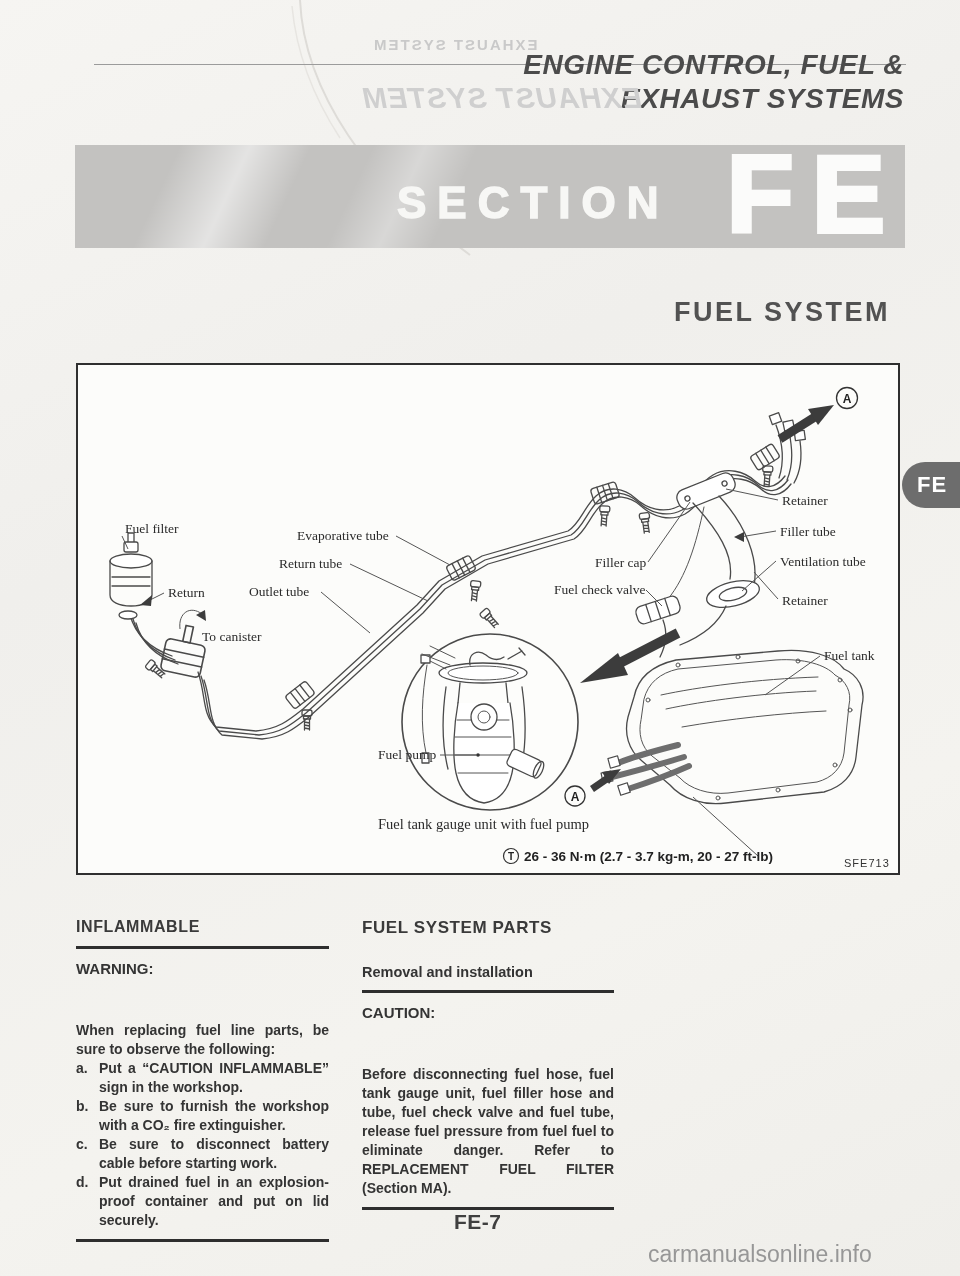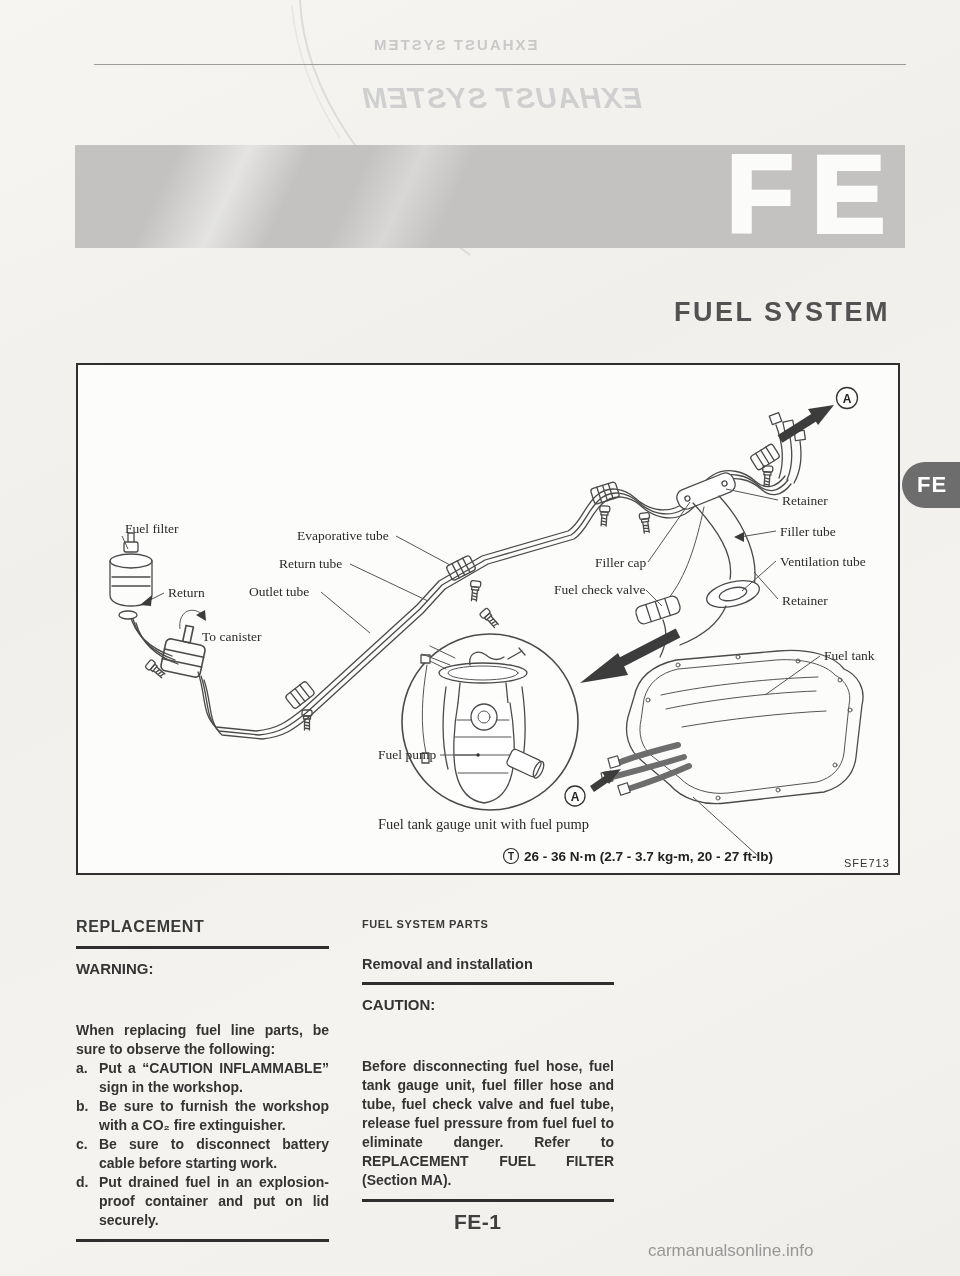--- a/index.html
+++ b/index.html
@@ -51,37 +51,42 @@
   .sub-head{font-size:14.5px;margin-top:26px;}
   .rule{height:2.5px;background:#2e2e2e;margin:10px 0 11px 0;}
   .rule-thick{height:3px;background:#2e2e2e;margin-top:9px;}
   .warn-head{font-size:15px;margin-bottom:3px;}
   .body-txt{font-size:14px;line-height:19px;text-align:justify;margin-top:44px;}
   .item{display:flex;font-size:14px;line-height:19px;}
   .item .marker{width:23px;flex:0 0 23px;}
   .item .itext{flex:1;text-align:justify;}
   
   .page-number{position:absolute;left:454px;top:1210px;font-size:21px;font-weight:bold;color:#3f3f3f;letter-spacing:0.5px;}
-  .watermark{position:absolute;left:648px;top:1241px;font-size:17px;color:#979797;text-align:center;}
+  .watermark{position:absolute;left:648px;top:1241px;font-size:23px;color:#979797;text-align:center;}
 </style>
 </head>
 <body>
 
 <div class="page">
 
   <svg class="crease" width="700" height="260">
     <path d="M 300,0 C 302,45 318,90 348,135 C 380,185 430,225 470,255" stroke="#dedcd8" stroke-width="2" fill="none"></path>
     <path d="M 292,6 C 296,50 312,95 340,138" stroke="#e7e5e1" stroke-width="1.5" fill="none"></path>
   </svg>
 
   <div class="ghost ghost1">EXHAUST SYSTEM</div>
   <div class="top-rule"></div>
+  <div class="title">
+    <div>ENGINE CONTROL, FUEL &amp;</div>
+    <div>EXHAUST SYSTEMS</div>
+  </div>
   <div class="ghost ghost2">EXHAUST SYSTEM</div>
 
   <div class="banner">
+    <span class="banner-word">SECTION</span>
     <span class="banner-code">FE</span>
   </div>
 
   <div class="heading">FUEL SYSTEM</div>
 
   <div class="diagram">
     <svg width="820" height="508" viewBox="0 0 820 508">
       <defs>
         <g id="bolt">
           <rect x="-5" y="0" width="10" height="6" rx="2"></rect>
@@ -252,21 +257,21 @@
       </g>
       <text class="figc" x="766" y="502">SFE713</text>
     </svg>
   </div>
 
   <div class="fe-tab">
     <span>FE</span>
   </div>
 
   <div class="col col-left">
-    <div class="sec-head">REPLACEMENT</div>
+    <div class="sec-head">INFLAMMABLE</div>
     <div class="rule"></div>
     <div class="warn-head">WARNING:</div>
     <div class="body-txt">When replacing fuel line parts, be sure to observe the following:</div>
     <div class="item">
       <span class="marker">a.</span>
       <span class="itext">Put a “CAUTION INFLAMMABLE” sign in the workshop.</span>
     </div>
     <div class="item">
       <span class="marker">b.</span>
       <span class="itext">Be sure to furnish the workshop with a CO₂ fire extinguisher.</span>
@@ -276,23 +281,23 @@
       <span class="itext">Be sure to disconnect battery cable before starting work.</span>
     </div>
     <div class="item">
       <span class="marker">d.</span>
       <span class="itext">Put drained fuel in an explosion-proof container and put on lid securely.</span>
     </div>
     <div class="rule-thick"></div>
   </div>
 
   <div class="col col-right">
-    <div class="sec-head" style="font-size:11px">FUEL SYSTEM PARTS</div>
+    <div class="sec-head" style="font-size:17px">FUEL SYSTEM PARTS</div>
     <div class="sub-head">Removal and installation</div>
     <div class="rule" style="height:3px"></div>
     <div class="warn-head">CAUTION:</div>
     <div class="body-txt">Before disconnecting fuel hose, fuel tank gauge unit, fuel filler hose and tube, fuel check valve and fuel tube, release fuel pressure from fuel fuel to eliminate danger. Refer to REPLACEMENT FUEL FILTER (Section MA).</div>
     <div class="rule-thick"></div>
   </div>
 
-  <div class="page-number">FE-1</div>
+  <div class="page-number">FE-7</div>
   <div class="watermark">carmanualsonline.info</div>
 </div>
 
 </body></html>

